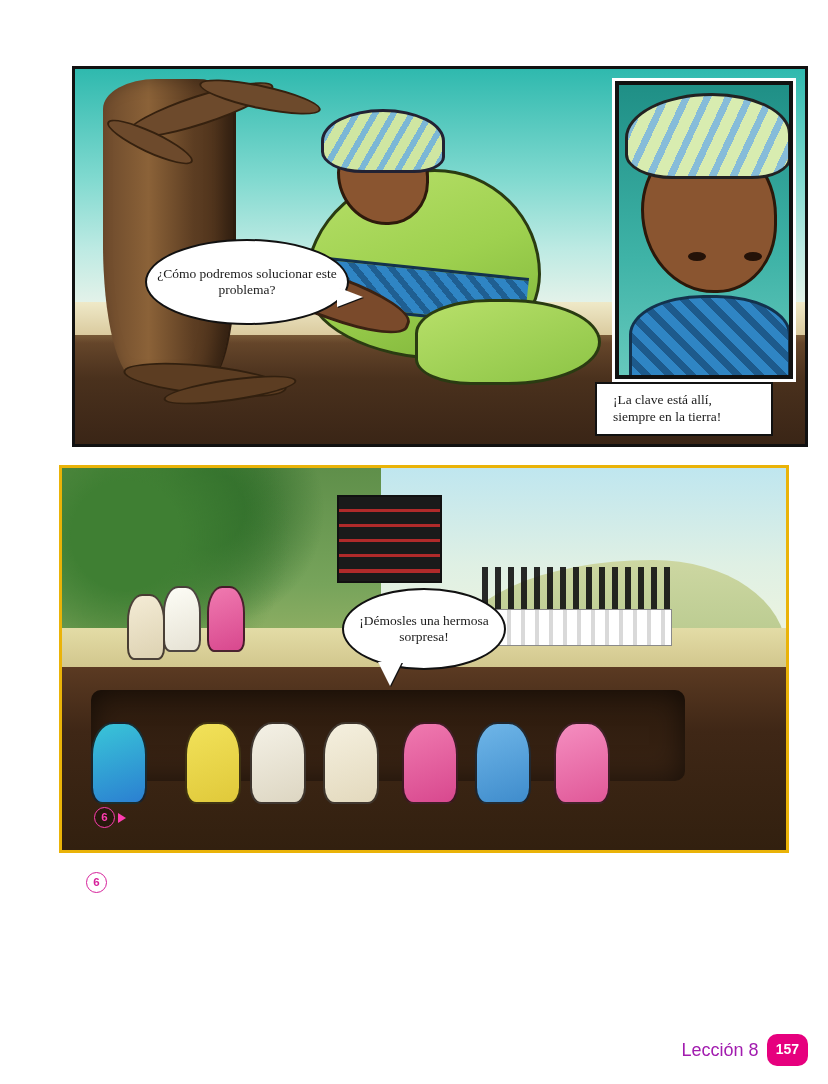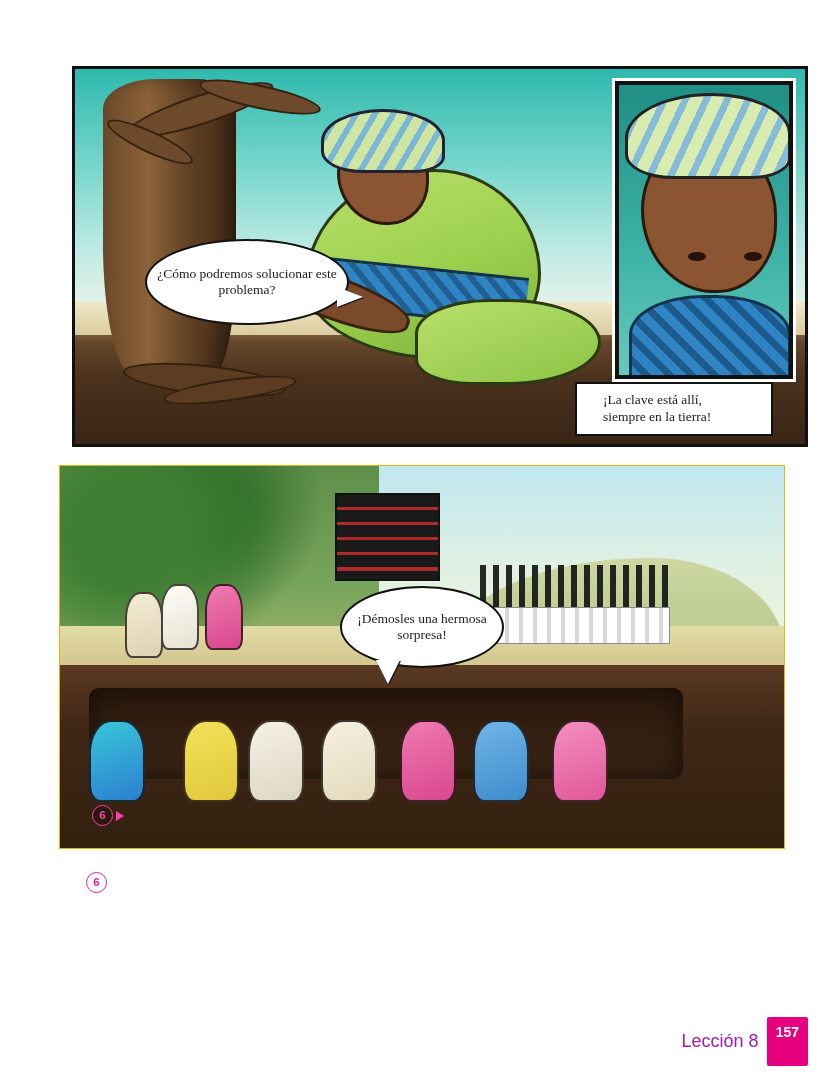--- a/index.html
+++ b/index.html
@@ -212,36 +212,36 @@
     border-left: 26px solid #fff;
     filter: drop-shadow(1px 1px 0 #111);
   }
   .rect-balloon {
     position: absolute;
     background: #ffffff;
     border: 2px solid #111;
     font-family: "Liberation Serif", serif;
     font-size: 13.5px;
     line-height: 1.25;
-    padding: 8px 26px;
+    padding: 8px 16px;
     color: #1a1a1a;
   }
   #balloon-2 {
     right: 32px; bottom: 8px;
     width: 142px;
   }
 
   
   .panel2 {
     position: absolute;
     left: 59px;
     top: 465px;
     width: 724px;
     height: 382px;
-    border: 1px solid #eab308;
+    border: 3px solid #eab308;
     overflow: hidden;
     background: #404040;
   }
   .p2-sky {
     position: absolute; left: 0; right: 0; top: 0; height: 46%;
     background: linear-gradient(180deg,#bfe6ef 0%,#dff0e4 55%,#eef4df 100%);
   }
   .p2-hills {
     position: absolute; right: 0; top: 24%; width: 46%; height: 24%;
     background: linear-gradient(180deg,#cdd7a2 0%,#b7c98d 100%);
@@ -387,24 +387,24 @@
   }
   .footer-label {
     font-size: 18px;
     color: #a21caf;
   }
   .page-number {
     background: #e6007e;
     color: #ffffff;
     font-size: 14px;
     font-weight: 700;
-    padding: 7px 9px 26px 9px;
+    padding: 7px 9px 9px 9px;
     min-width: 20px;
     text-align: center;
-    border-radius: 2px;
+    border-radius: 10px;
   }
 </style>
 </head>
 <body>
 
 <div class="page">
 
   <div class="panel1">
     <div class="p1-sky"></div>
     <div class="p1-horizon"></div>

